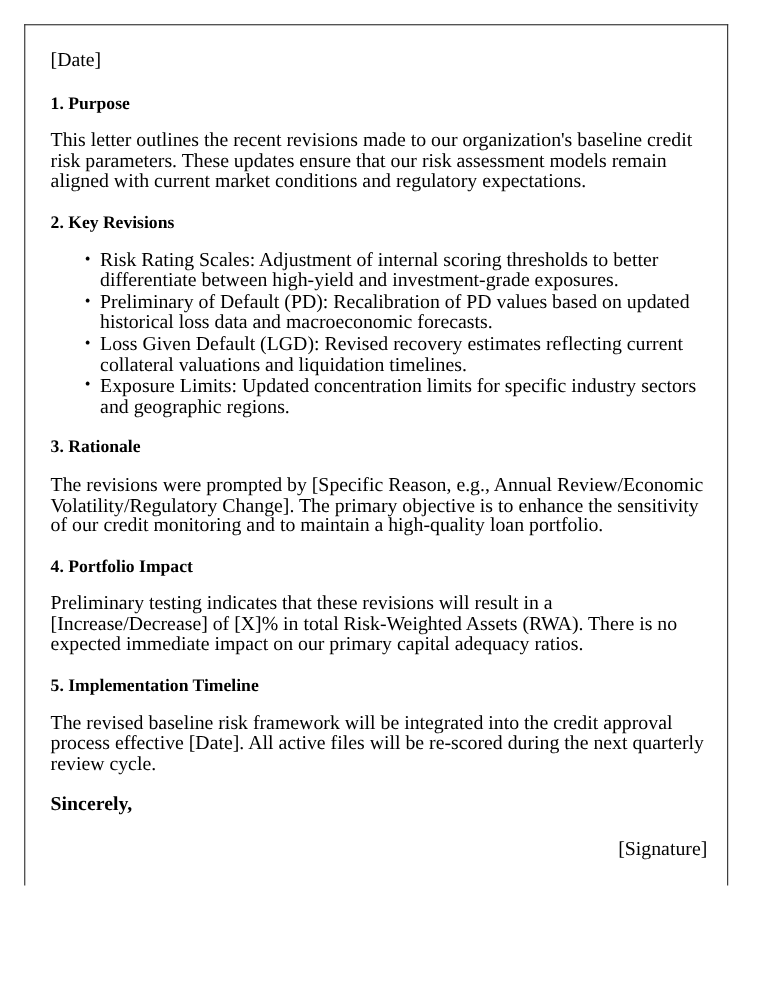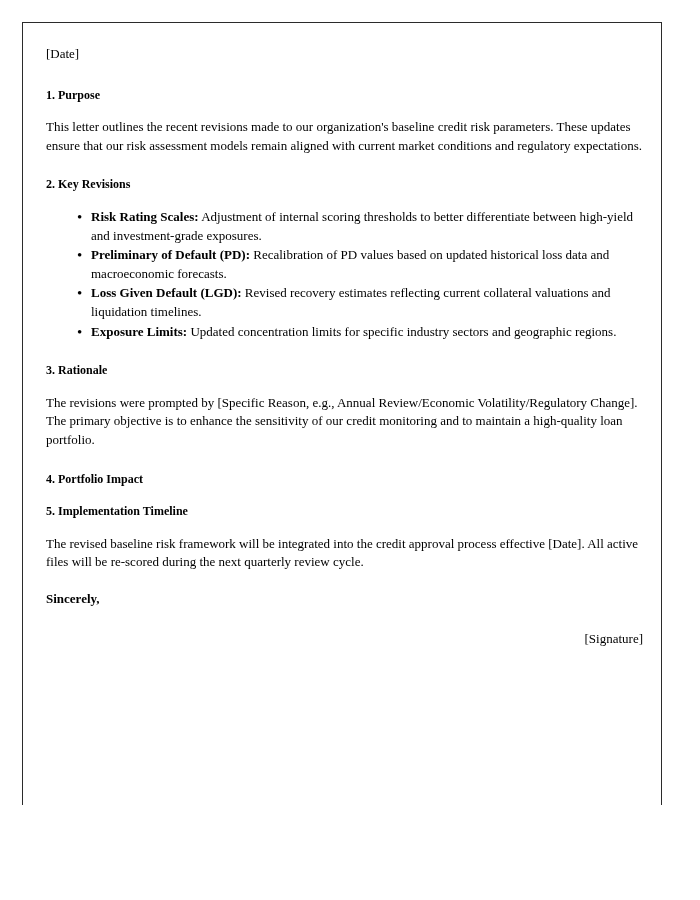--- a/index.html
+++ b/index.html
@@ -30,37 +30,37 @@
   }
 
   #content {
     position: absolute;
     left: 23px;
     top: 22px;
     width: 597px;
   }
 
   .blk {
-    font-size: 13px;
+    font-size: 18px;
     line-height: 18.6px;
   }
 
   .date-line {
     margin: 0 0 22px 0;
   }
 
   .addr-block {
     margin: 0 0 20px 0;
   }
   .addr-block .addr-row {
     margin: 0;
   }
 
   h2.heading {
-    font-size: 12px;
+    font-size: 16px;
     font-weight: bold;
     line-height: 18.6px;
     margin: 0 0 14px 0;
   }
 
   p.para {
     margin: 0 0 20px 0;
   }
   p.para.tight {
     margin-bottom: 18px;
@@ -78,21 +78,21 @@
   }
   ul.bullets > li::before {
     content: "\2022";
     position: absolute;
     left: -14px;
     top: 0;
     font-size: 15px;
     line-height: 18.6px;
   }
   .b-term {
-    font-weight: bold;
+    font-weight: normal;
   }
 
   .sign-off {
     margin: 0 0 22px 0;
     font-weight: bold;
   }
   .signature {
     margin: 0;
     text-align: right;
   }
@@ -122,20 +122,21 @@
       </li>
       <li>
         <span class="b-term">Exposure Limits:</span><span> Updated concentration limits for specific industry sectors and geographic regions.</span>
       </li>
     </ul>
 
     <h2 class="heading">3. Rationale</h2>
     <p class="blk para">The revisions were prompted by [Specific Reason, e.g., Annual Review/Economic Volatility/Regulatory Change]. The primary objective is to enhance the sensitivity of our credit monitoring and to maintain a high-quality loan portfolio.</p>
 
     <h2 class="heading">4. Portfolio Impact</h2>
+    <p class="blk para">Preliminary testing indicates that these revisions will result in a [Increase/Decrease] of [X]% in total Risk-Weighted Assets (RWA). There is no expected immediate impact on our primary capital adequacy ratios.</p>
 
     <h2 class="heading">5. Implementation Timeline</h2>
     <p class="blk para tight">The revised baseline risk framework will be integrated into the credit approval process effective [Date]. All active files will be re-scored during the next quarterly review cycle.</p>
 
     <p class="blk sign-off">Sincerely,</p>
     <p class="blk signature">[Signature]</p>
 
   </div>
 </div>
 

